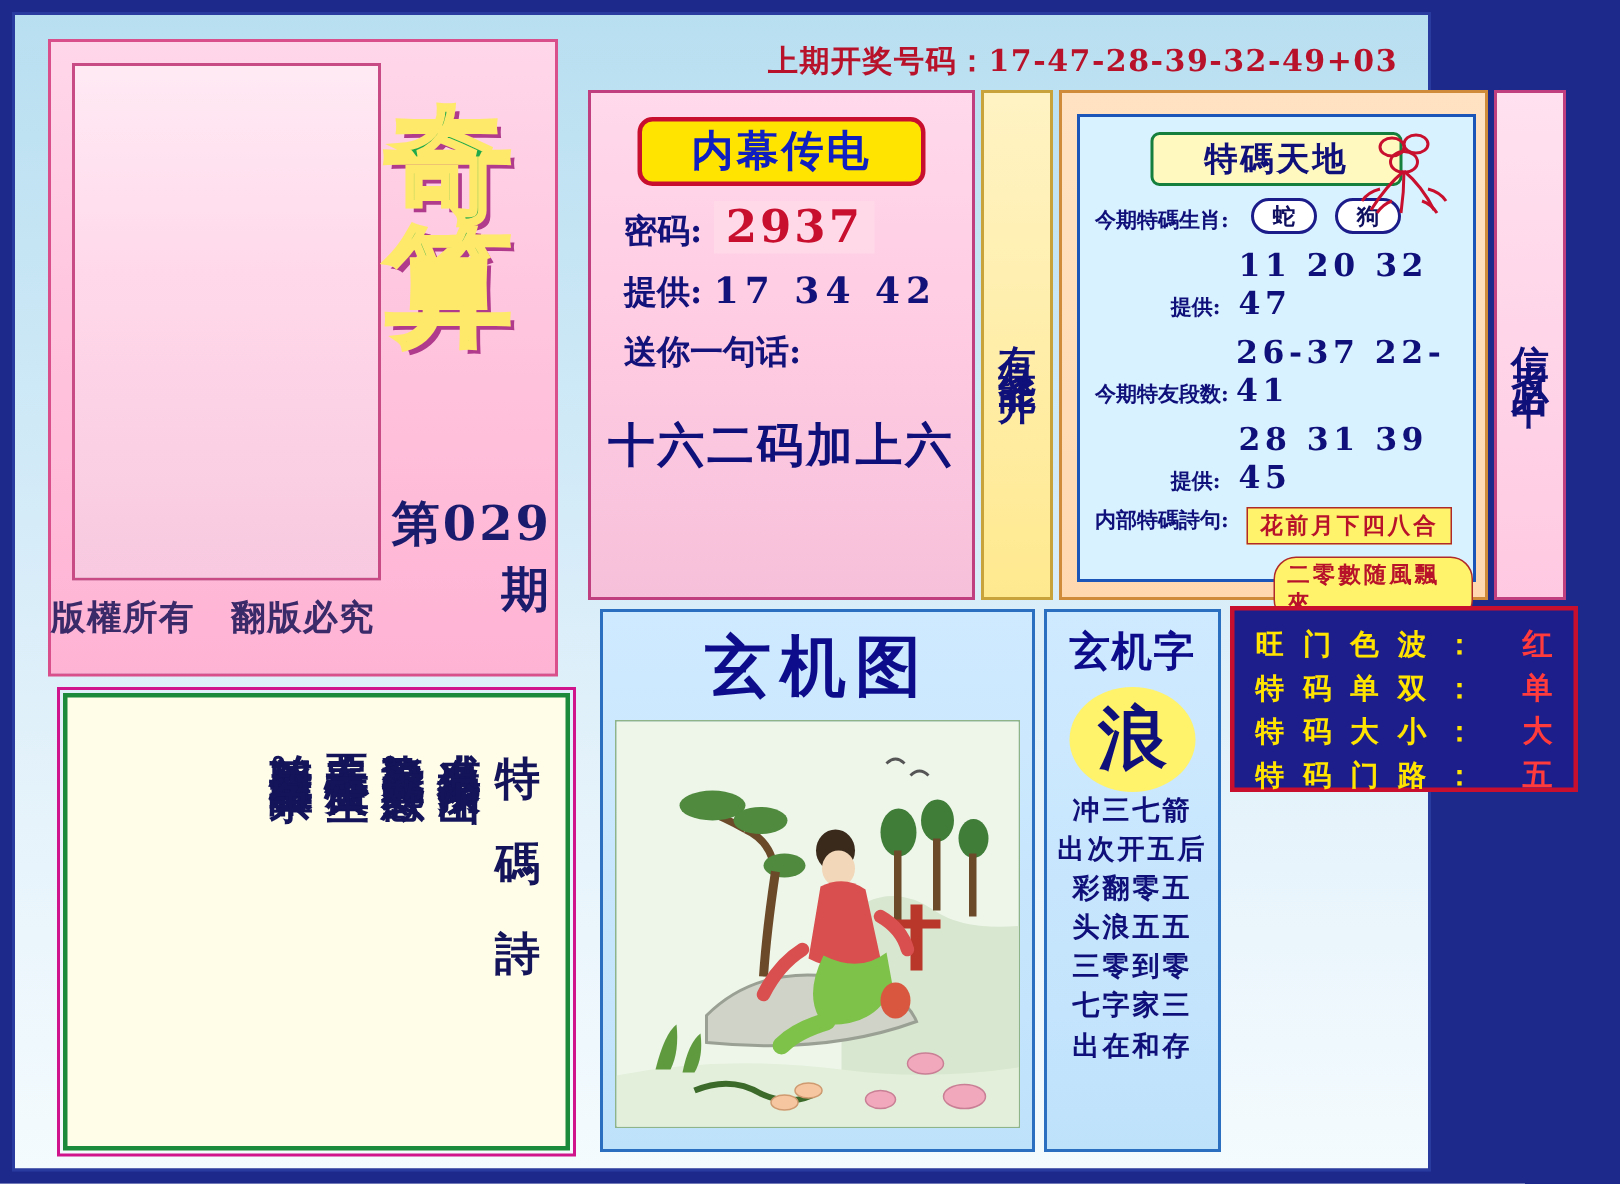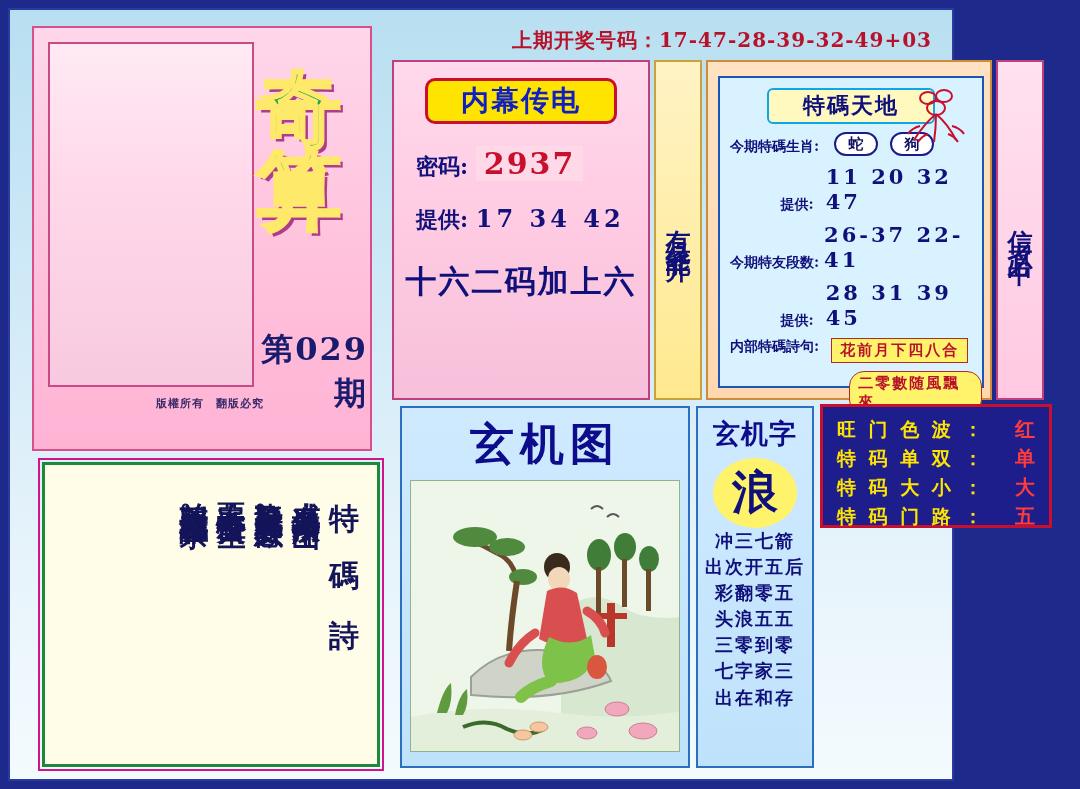--- a/index.html
+++ b/index.html
@@ -34,23 +34,23 @@
     position:absolute; left:14px; top:14px; width:206px; height:345px;
     background:#fff; border:2px solid #c94b86;
     overflow:hidden;
   }
   .god-bg {
     position:absolute; inset:0;
     background:linear-gradient(180deg,#ffeaf4 0%,#ffd9ea 40%,#f8c9e0 100%);
   }
   .copyright {
     position:absolute; left:0; top:368px; width:230px;
-    text-align:right;
-    font-family:"DejaVu Serif", serif;
-    font-size:11px; font-weight:bold; color:#3a2a6a;
+    text-align:left;
+    font-family:"DejaVu Serif", serif;
+    font-size:23px; font-weight:bold; color:#3a2a6a;
     letter-spacing:1px;
   }
   .title-qisuan {
     position:absolute; right:6px; top:40px; width:130px; height:270px;
   }
   .tword {
     font-family:"DejaVu Serif", serif;
     font-weight:bold;
     font-size:84px;
     line-height:0.98;
@@ -118,21 +118,21 @@
     width:192px; height:46px;
     background:#ffe400;
     border:3px solid #c8102e;
     border-radius:10px;
     display:flex; align-items:center; justify-content:center;
     font-family:"DejaVu Serif", serif;
     font-weight:bold; font-size:28px; color:#1020c0;
     letter-spacing:2px;
   }
   .neimu-row {
-    margin:22px 0 0 22px;
+    margin:10px 0 0 22px;
     font-family:"DejaVu Serif", serif;
     font-size:22px; font-weight:bold; color:#12127a;
   }
   .mima-val {
     display:inline-block;
     background:#ffd9e8;
     color:#c8102e;
     font-size:30px;
     padding:0 8px;
     letter-spacing:2px;
@@ -169,21 +169,21 @@
   }
   .tema-inner {
     position:absolute; left:10px; top:14px; width:266px; height:312px;
     background:#d9f2ff;
     border:2px solid #1c55b8;
   }
   .tema-title {
     margin:10px auto 0 auto;
     width:168px; height:36px;
     background:#fff9c0;
-    border:2px solid #0ea5e9;
+    border:2px solid #15803d;
     border-radius:6px;
     display:flex; align-items:center; justify-content:center;
     font-family:"DejaVu Serif", serif;
     font-weight:bold; font-size:22px; color:#10107a;
     letter-spacing:2px;
   }
   .deco-flower { position:absolute; right:10px; top:8px; }
   .tema-line {
     display:flex; align-items:flex-end;
     margin:8px 0 0 10px;
@@ -349,20 +349,21 @@
     <div class="neimu">
       <div class="neimu-title">内幕传电</div>
       <div class="neimu-row">
         <span>密码:</span>
         <span class="mima-val">2937</span>
       </div>
       <div class="neimu-row">
         <span>提供:</span>
         <span class="gongs">17  34  42</span>
       </div>
+      <div class="neimu-row">送你一句话:</div>
       <div class="neimu-phrase">十六二码加上六</div>
     </div>
 
     <div class="vstrip vstrip-left">
       <div class="vtext">有缘能开</div>
     </div>
     <div class="vstrip vstrip-right">
       <div class="vtext">信者必中</div>
     </div>
 

